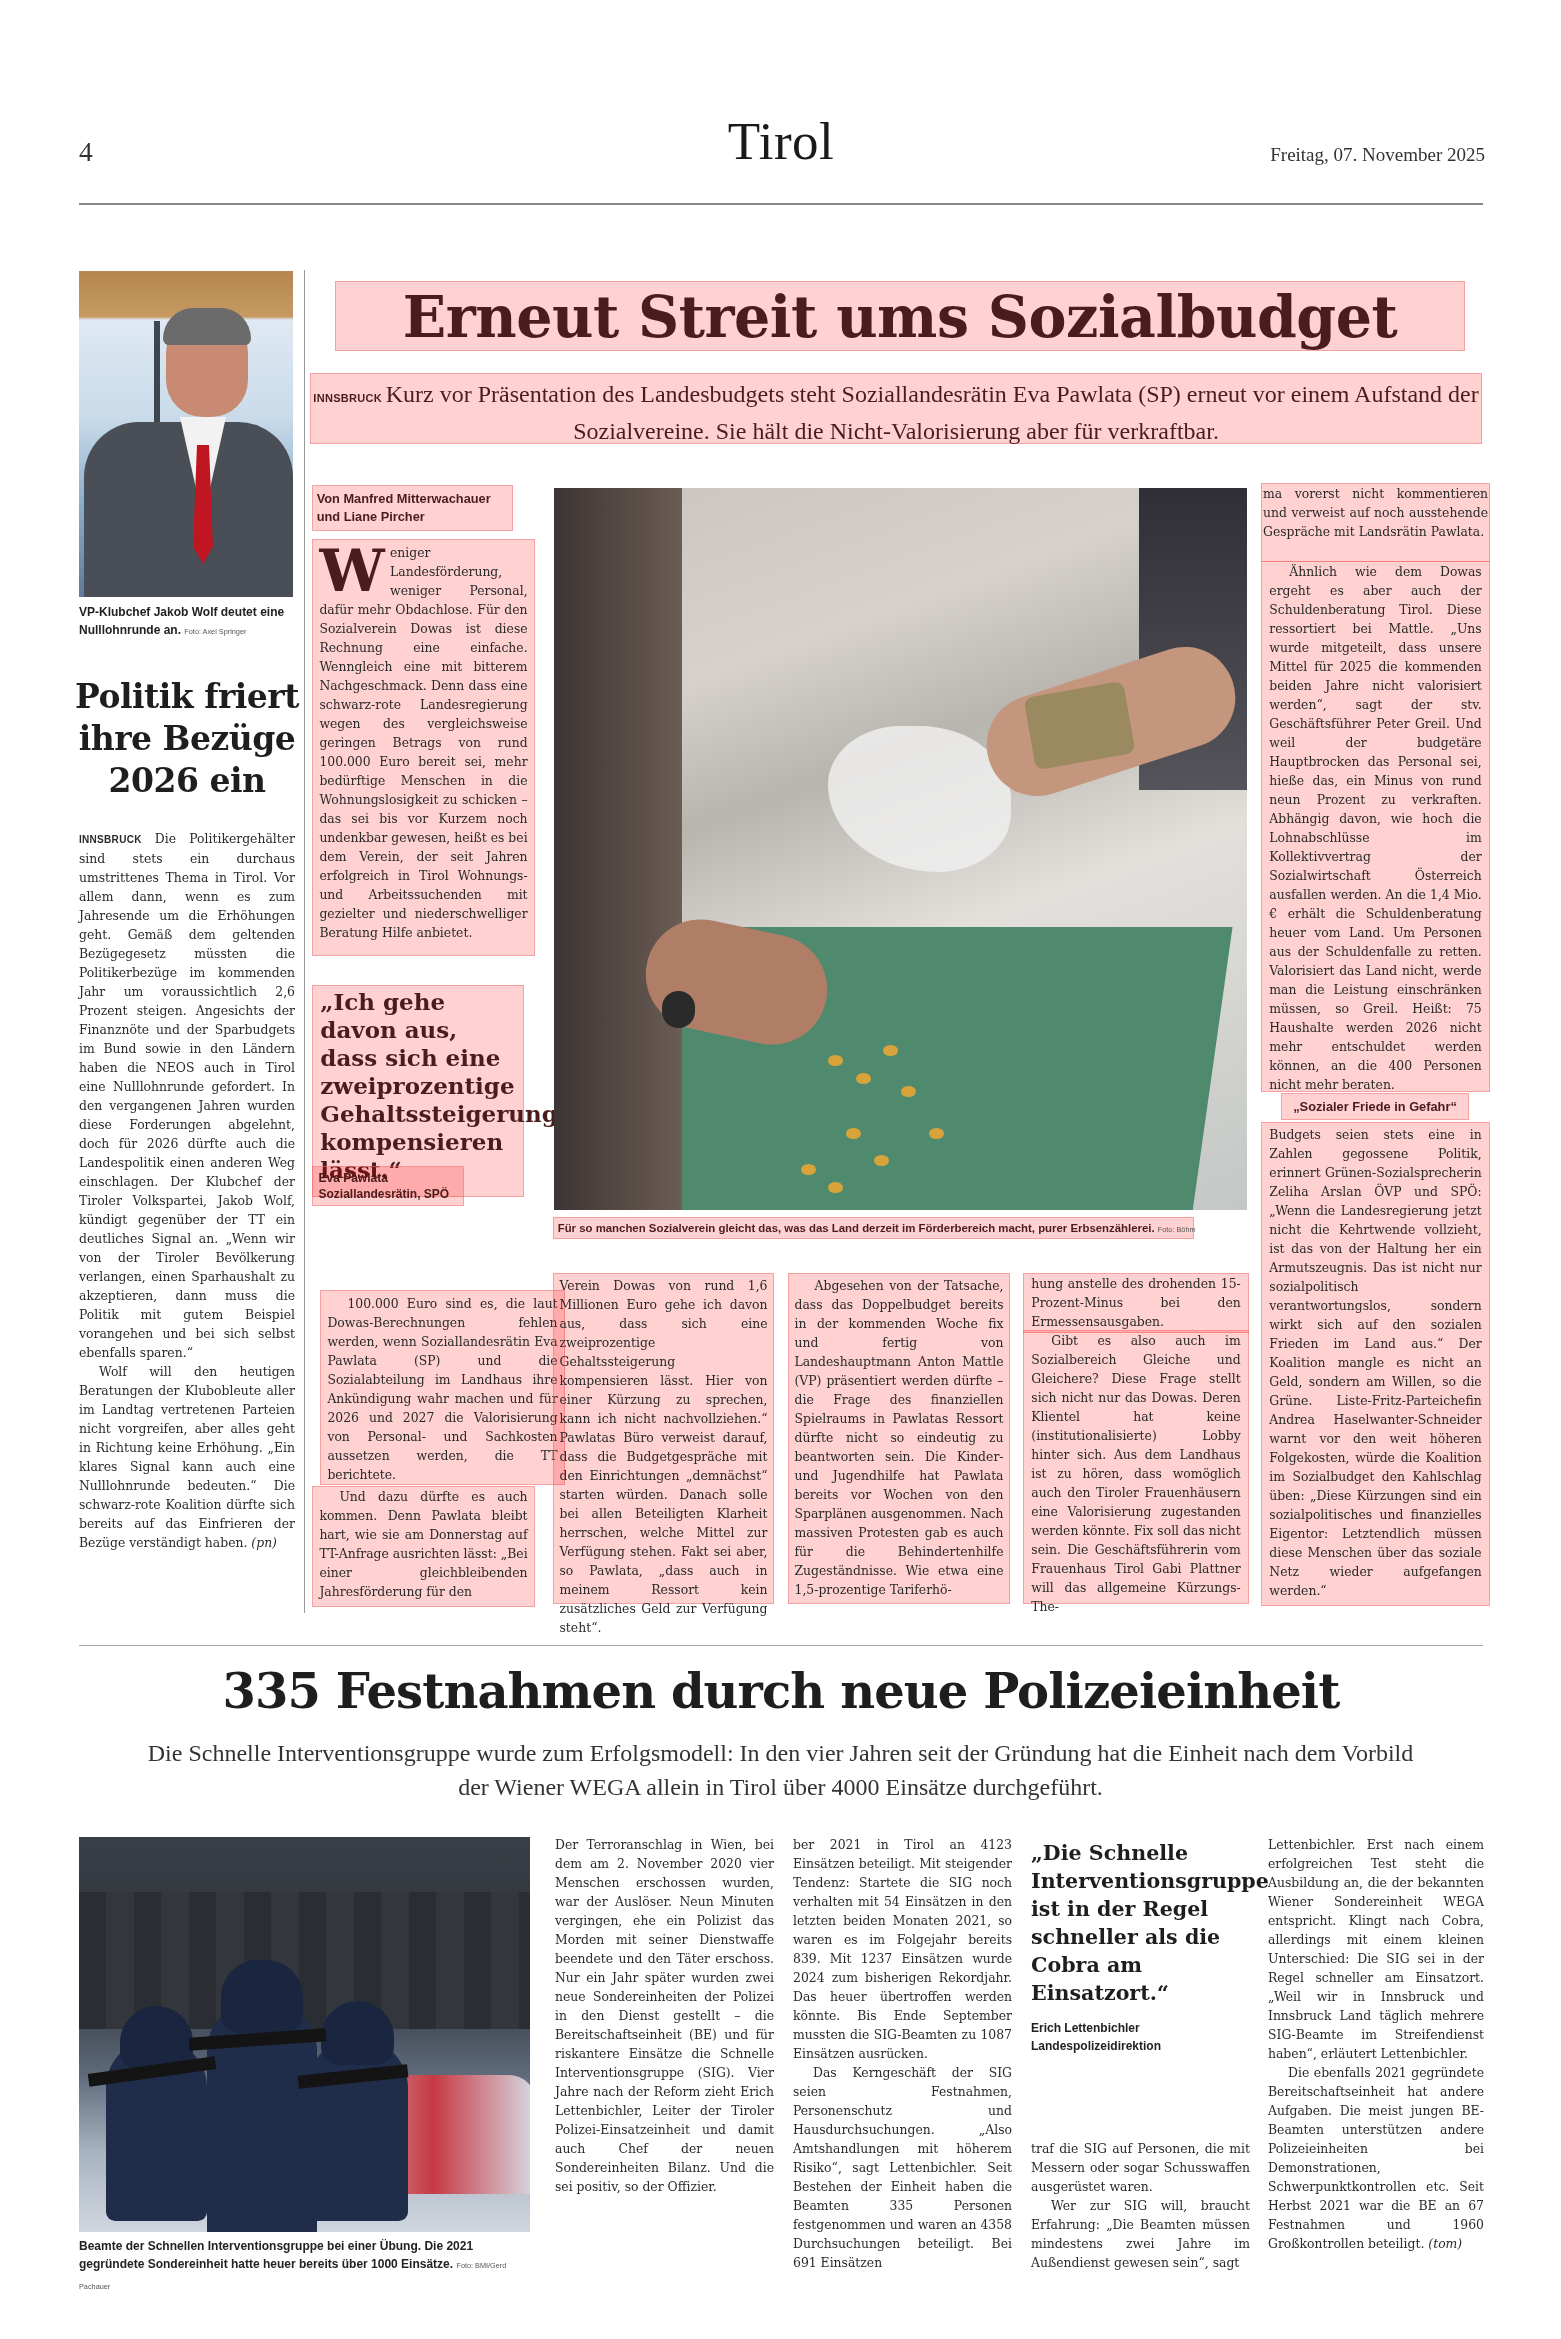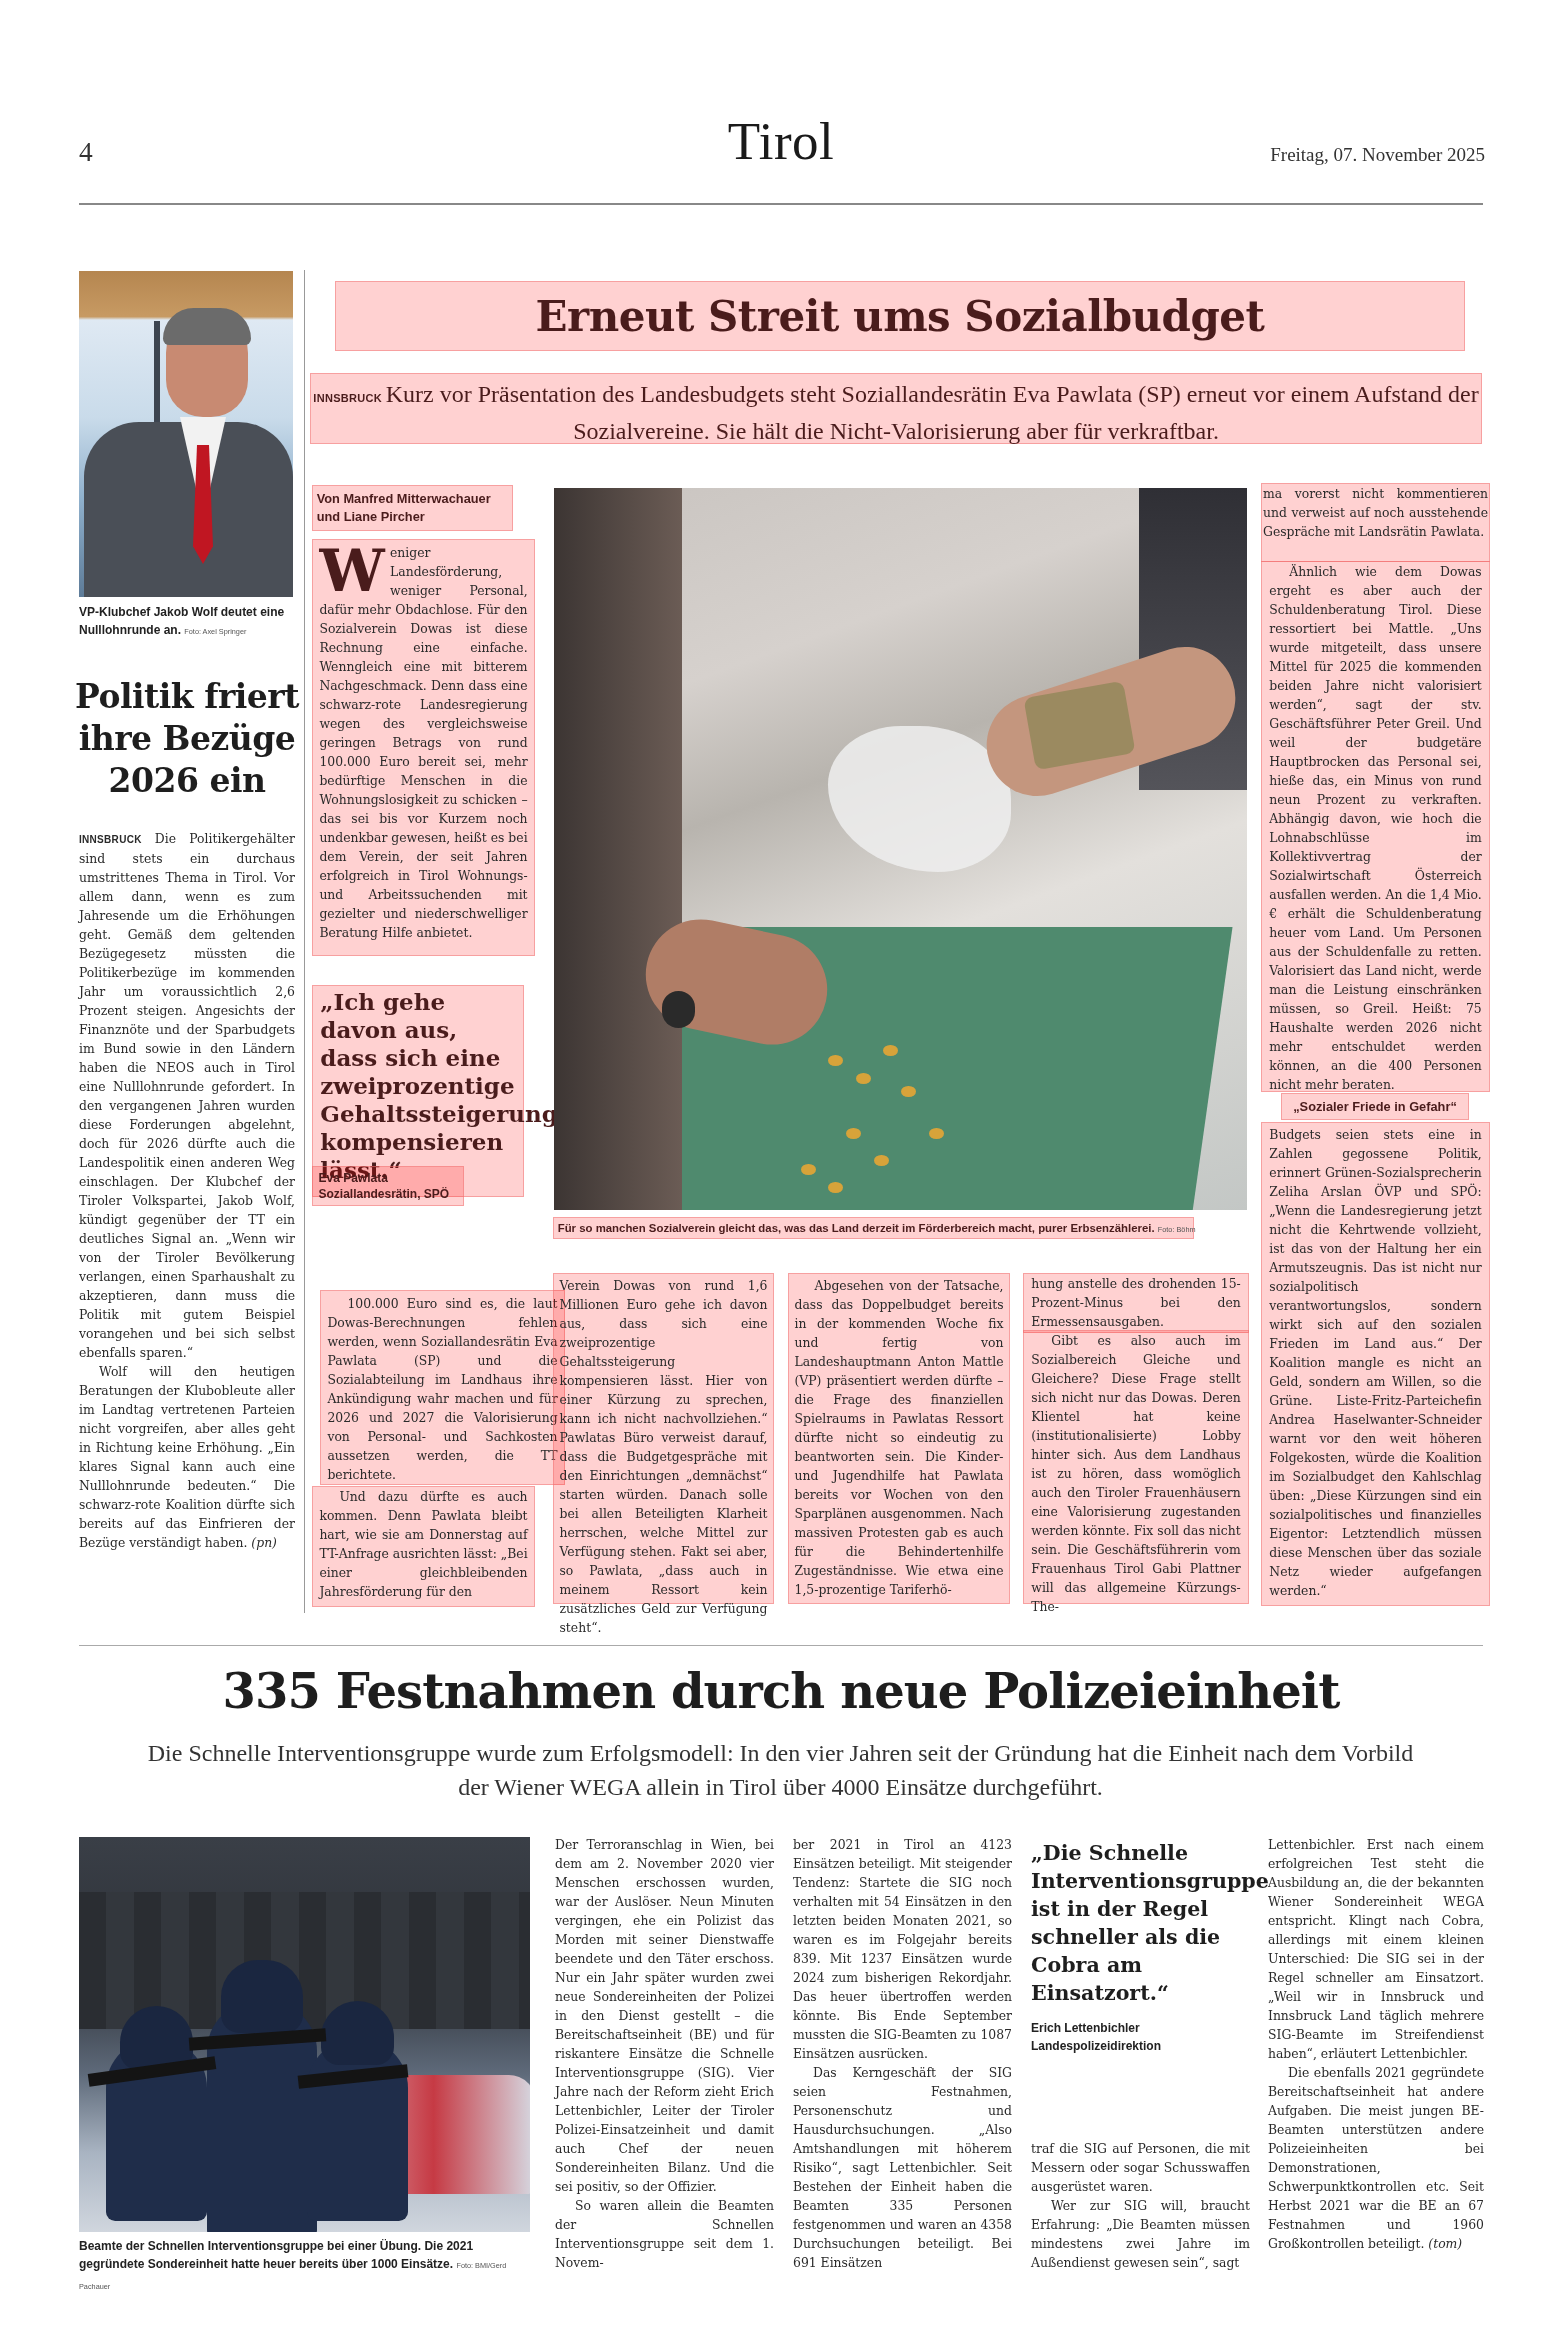--- a/index.html
+++ b/index.html
@@ -36,21 +36,21 @@
   .wolf-caption { left: 79px; top: 603px; width: 219px; }
   .side-headline { left: 73px; top: 676px; width: 228px; text-align: center; font-family: "DejaVu Serif", serif; font-weight: bold; font-size: 33px; line-height: 42px; color: #1e1e1e; letter-spacing: -0.5px; }
 
   .body-text { font-family: "DejaVu Serif", serif; font-size: 12.4px; line-height: 19px; color: #2a2a2a; text-align: justify; hyphens: auto; }
   .body-text p { margin: 0; }
   .body-text p.indent { text-indent: 20px; }
   .dateline { font-family: "Liberation Sans", sans-serif; font-weight: bold; font-size: 10px; letter-spacing: 0.3px; }
   .side-body { left: 79px; top: 829px; width: 216px; }
 
   
-  .main-headline { left: 335px; top: 281px; width: 1130px; height: 70px; text-align: center; font-family: "DejaVu Serif", serif; font-weight: bold; font-size: 42px; line-height: 69px; letter-spacing: -0.5px; }
+  .main-headline { left: 335px; top: 281px; width: 1130px; height: 70px; text-align: center; font-family: "DejaVu Serif", serif; font-weight: bold; font-size: 57px; line-height: 69px; letter-spacing: -0.5px; }
   .main-lead { left: 310px; top: 373px; width: 1172px; height: 71px; text-align: center; font-family: "Liberation Serif", serif; font-size: 24px; line-height: 33px; padding-top: 3.7px; }
   .main-lead .dateline { font-size: 11px; margin-right: 3.7px; }
 
   
   .byline { left: 312px; top: 485px; width: 201px; height: 46px; font-family: "Liberation Sans", sans-serif; font-weight: bold; font-size: 12.8px; line-height: 18.3px; padding: 3.7px 3.7px; }
 
   
   .col1-top { left: 312px; top: 539px; width: 223px; height: 417px; padding: 2.7px 6.4px; }
   .dropcap { float: left; font-family: "DejaVu Serif", serif; font-weight: bold; font-size: 58px; line-height: 51px; margin: 3.7px 5.5px 0 0; color: #4a1c1c; }
 
@@ -229,21 +229,20 @@
   <div class="rifle" style="left:110px;top:196px;width:137px;transform:rotate(-4deg)"></div>
   <div class="rifle" style="left:219px;top:233px;width:110px;transform:rotate(-6deg)"></div>
 </div>
 <div class="abs police-caption caption-small">
   <span>Beamte der Schnellen Interventionsgruppe bei einer Übung. Die 2021 gegründete Sondereinheit hatte heuer bereits über 1000 Einsätze.</span>
   <span class="credit">Foto: BMI/Gerd Pachauer</span>
 </div>
 
 <div class="abs s2col1 body-text">
   <p>Der Terroranschlag in Wien, bei dem am 2. November 2020 vier Menschen erschossen wurden, war der Auslöser. Neun Minuten vergingen, ehe ein Polizist das Morden mit seiner Dienstwaffe beendete und den Täter erschoss. Nur ein Jahr später wurden zwei neue Sondereinheiten der Polizei in den Dienst gestellt – die Bereitschaftseinheit (BE) und für riskantere Einsätze die Schnelle Interventionsgruppe (SIG). Vier Jahre nach der Reform zieht Erich Lettenbichler, Leiter der Tiroler Polizei-Einsatzeinheit und damit auch Chef der neuen Sondereinheiten Bilanz. Und die sei positiv, so der Offizier.</p>
-  <p class="indent">So waren allein die Beamten der Schnellen Interventionsgruppe seit dem 1. Novem-</p>
 </div>
 <div class="abs s2col2 body-text">
   <p>ber 2021 in Tirol an 4123 Einsätzen beteiligt. Mit steigender Tendenz: Startete die SIG noch verhalten mit 54 Einsätzen in den letzten beiden Monaten 2021, so waren es im Folgejahr bereits 839. Mit 1237 Einsätzen wurde 2024 zum bisherigen Rekordjahr. Das heuer übertroffen werden könnte. Bis Ende September mussten die SIG-Beamten zu 1087 Einsätzen ausrücken.</p>
   <p class="indent">Das Kerngeschäft der SIG seien Festnahmen, Personenschutz und Hausdurchsuchungen. „Also Amtshandlungen mit höherem Risiko“, sagt Lettenbichler. Seit Bestehen der Einheit haben die Beamten 335 Personen festgenommen und waren an 4358 Durchsuchungen beteiligt. Bei 691 Einsätzen</p>
 </div>
 <div class="abs s2quote">„Die Schnelle Interventionsgruppe ist in der Regel schneller als die Cobra am Einsatzort.“</div>
 <div class="abs s2quote-attr">
   <div>Erich Lettenbichler</div>
   <div>Landespolizeidirektion</div>
 </div>

